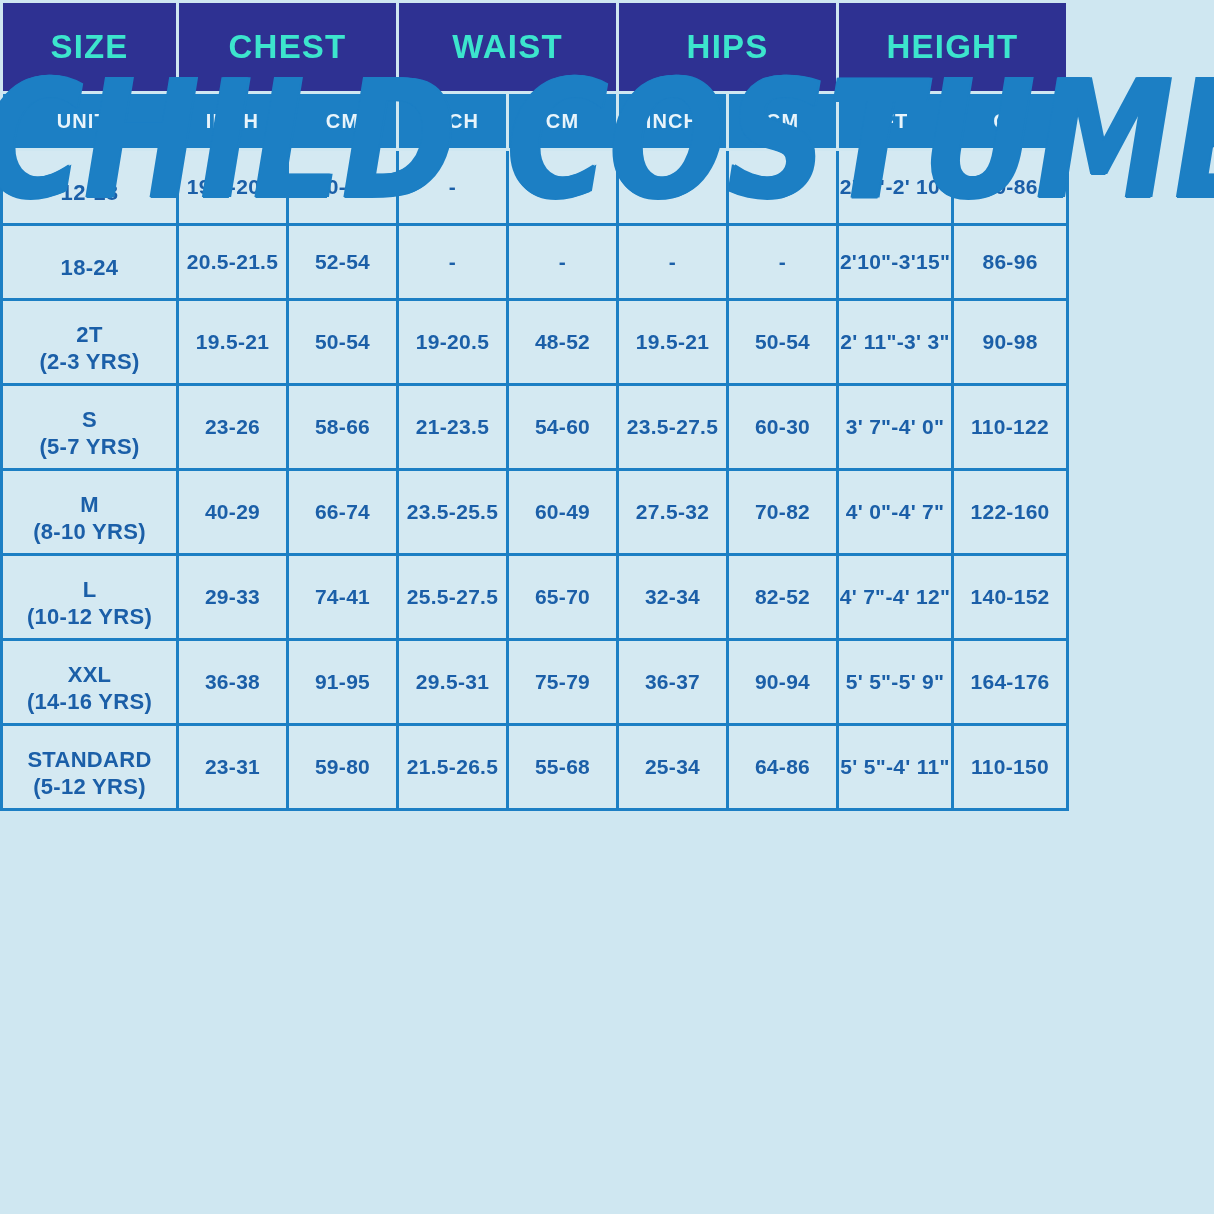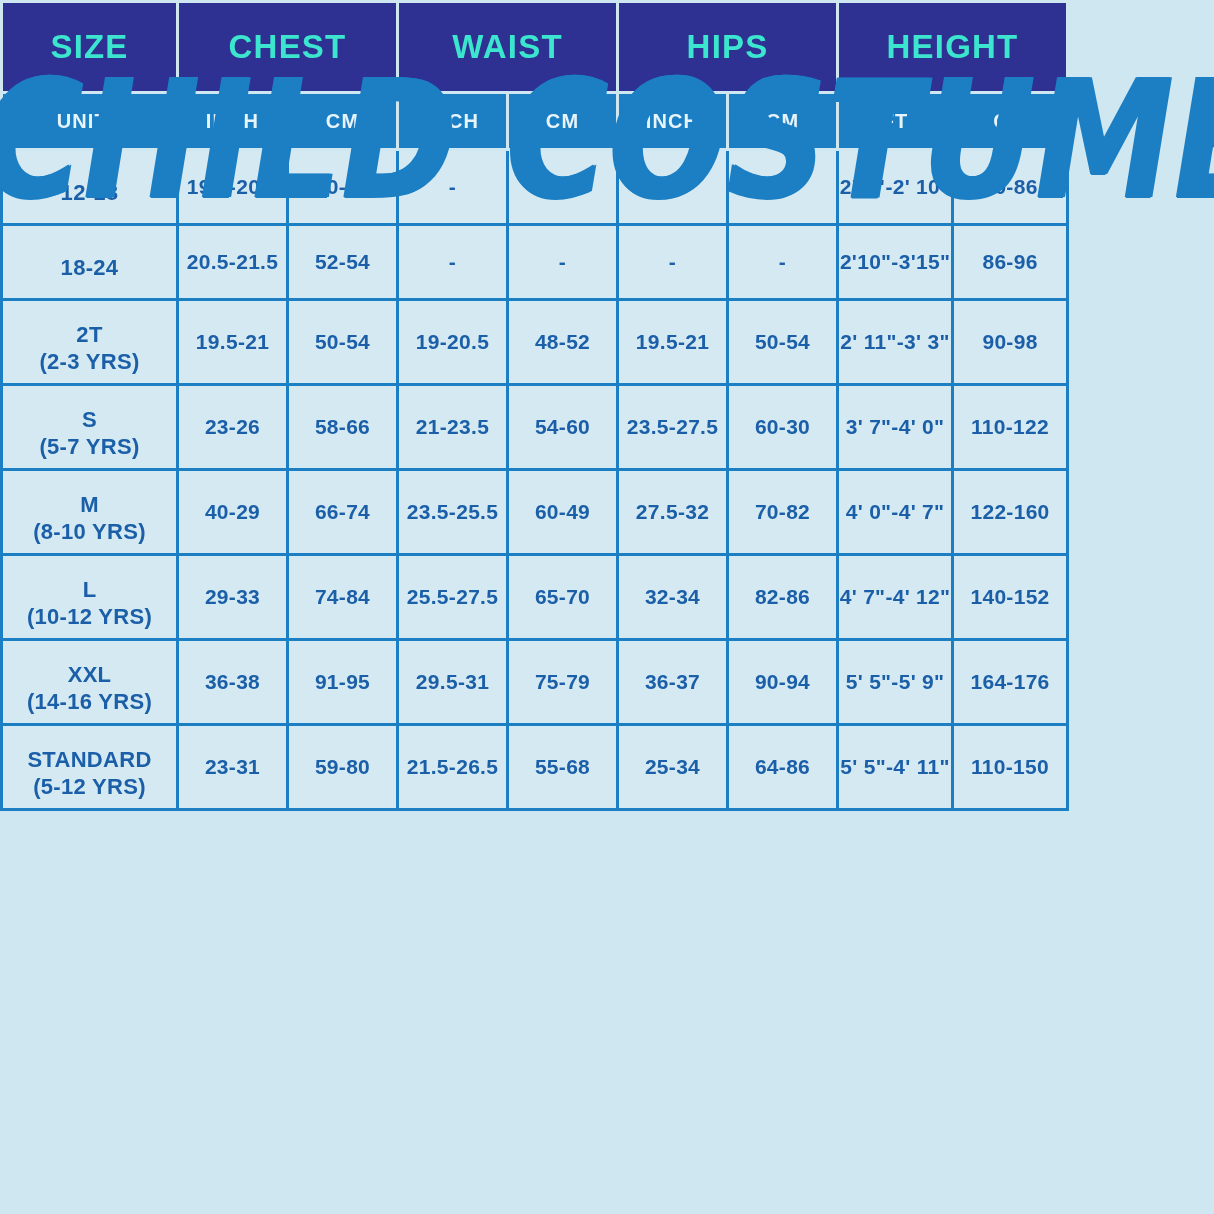--- a/index.html
+++ b/index.html
@@ -217,25 +217,25 @@
           <td class="cell">70-82</td>
           <td class="cell">4' 0"-4' 7"</td>
           <td class="cell">122-160</td>
         </tr>
         <tr class="tall">
           <td class="cell size-cell">
             <span class="size-main">L</span>
             <span class="size-sub">(10-12 YRS)</span>
           </td>
           <td class="cell">29-33</td>
-          <td class="cell">74-84</td>
+          <td class="cell">74-41</td>
           <td class="cell">25.5-27.5</td>
           <td class="cell">65-70</td>
           <td class="cell">32-34</td>
-          <td class="cell">82-86</td>
+          <td class="cell">82-52</td>
           <td class="cell">4' 7"-4' 12"</td>
           <td class="cell">140-152</td>
         </tr>
         <tr class="tall">
           <td class="cell size-cell">
             <span class="size-main">XXL</span>
             <span class="size-sub">(14-16 YRS)</span>
           </td>
           <td class="cell">36-38</td>
           <td class="cell">91-95</td>

